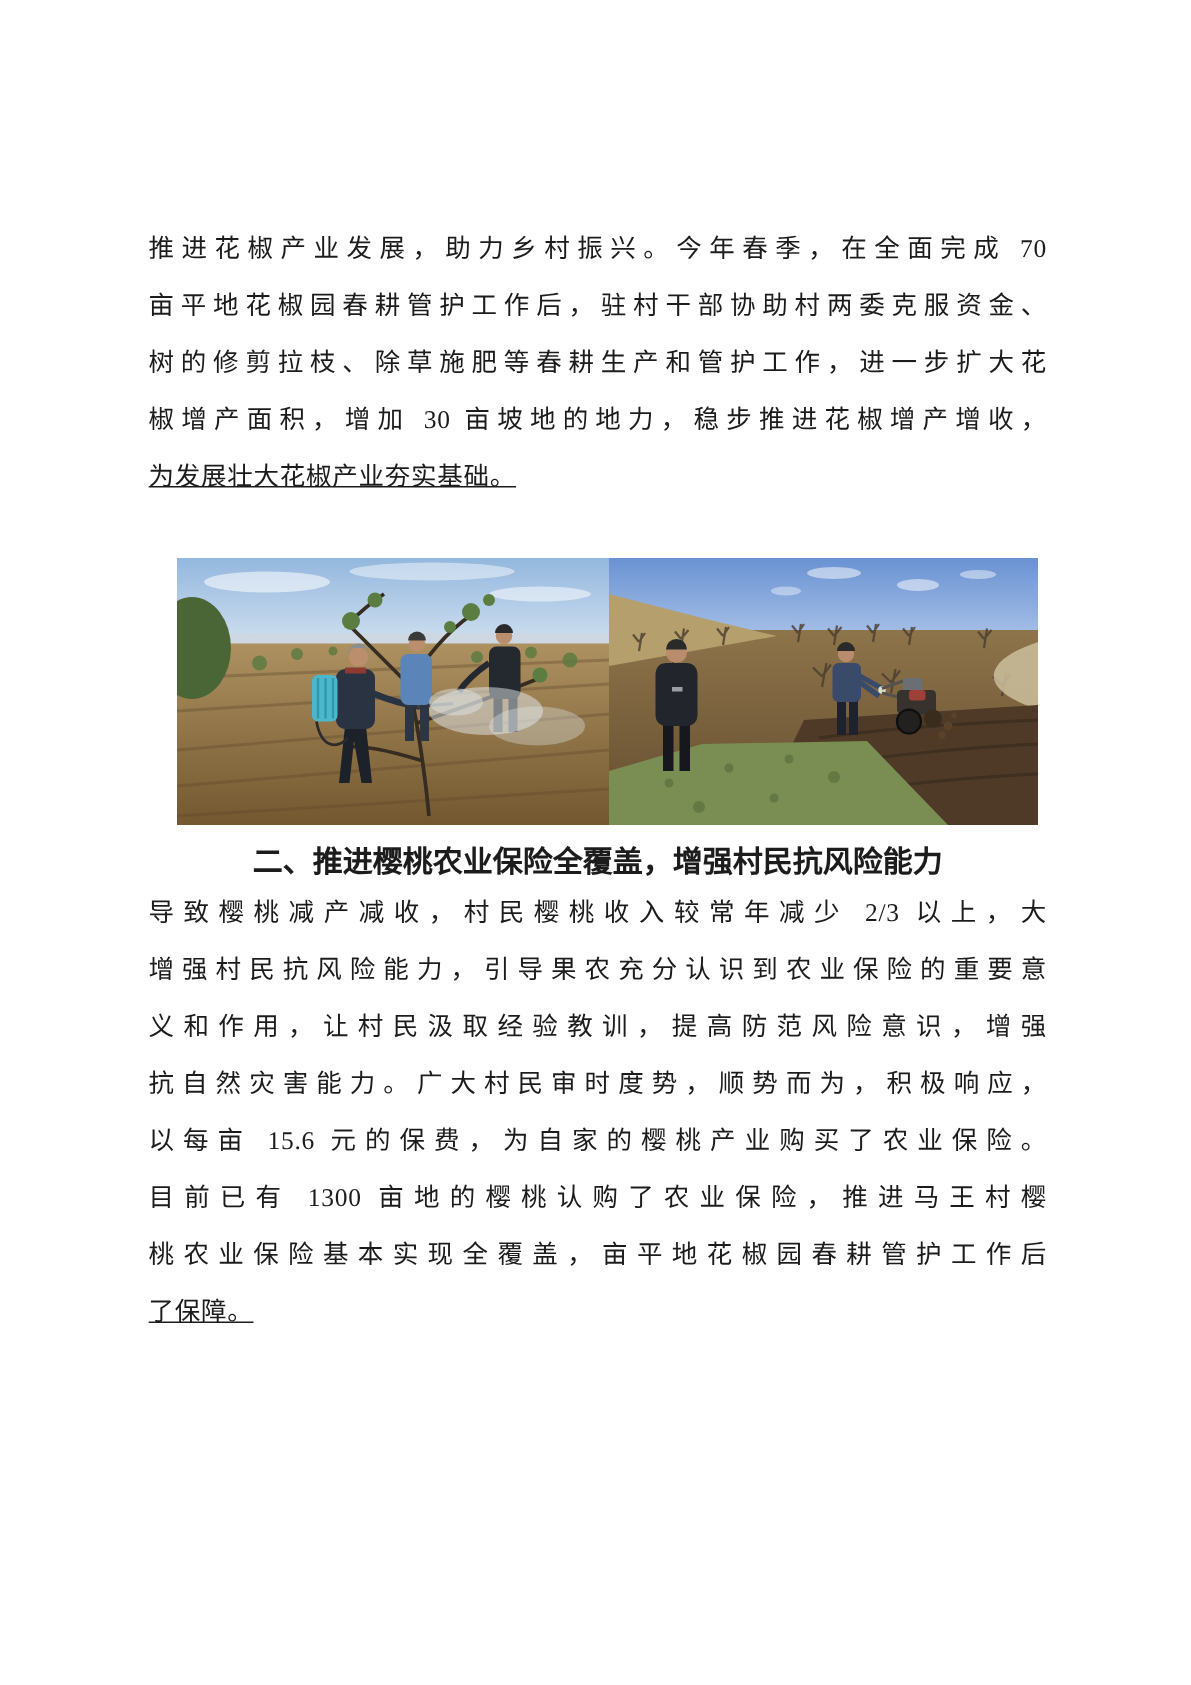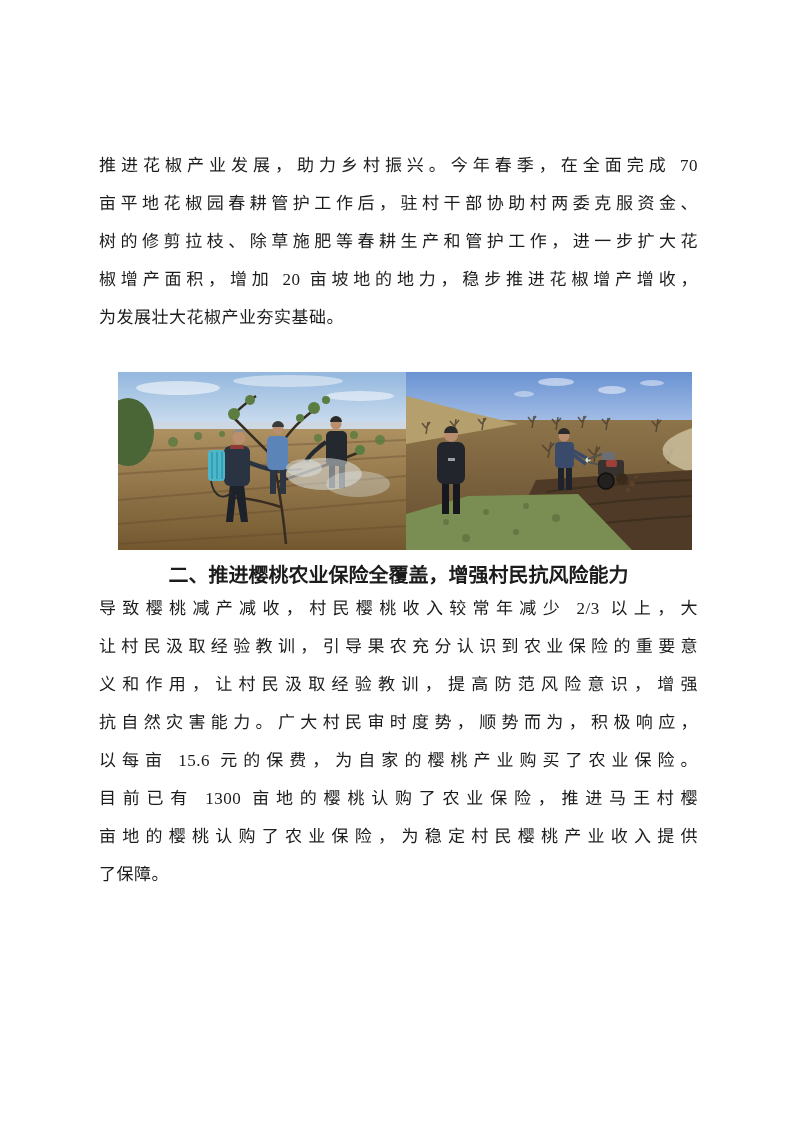--- a/index.html
+++ b/index.html
@@ -19,21 +19,21 @@
   .line {
     height: 38px;
     line-height: 38px;
     font-size: 17px;
     text-align: justify;
     text-align-last: justify;
     text-justify: inter-character;
     overflow: hidden;
     letter-spacing: 0.5px;
   }
-  .line.last { text-align-last: left; }
+  .line.last { text-align-last: left; text-decoration: underline; }
   .line.indent { text-indent: 42px; }
   .section-heading {
     position: absolute;
     left: 99px;
     top: 556px;
     width: 599px;
     height: 38px;
     line-height: 38px;
     font-size: 20px;
     font-weight: bold;
@@ -56,21 +56,21 @@
 </style>
 </head>
 <body>
 
 <div class="page">
 
   <div class="para" id="para-peppercorn">
     <div class="line">推进花椒产业发展，助力乡村振兴。今年春季，在全面完成 70</div>
     <div class="line">亩平地花椒园春耕管护工作后，驻村干部协助村两委克服资金、</div>
     <div class="line">树的修剪拉枝、除草施肥等春耕生产和管护工作，进一步扩大花</div>
-    <div class="line">椒增产面积，增加 20 亩坡地的地力，稳步推进花椒增产增收，</div>
+    <div class="line">椒增产面积，增加 30 亩坡地的地力，稳步推进花椒增产增收，</div>
     <div class="line last">为发展壮大花椒产业夯实基础。</div>
   </div>
 
   <div class="photo-row">
 
     <div class="photo left" role="img" aria-label="村干部背负蓝色喷雾器在花椒园喷洒作业，旁边两名村民站在花椒树旁">
       <svg width="288" height="178" viewBox="0 0 288 178">
         <defs>
           <linearGradient id="skyL" x1="0" y1="0" x2="0" y2="1">
             <stop offset="0" stop-color="#93b7de"></stop>
@@ -244,22 +244,22 @@
           </g>
         </g>
       </svg>
     </div>
   </div>
 
   <div class="section-heading">二、推进樱桃农业保险全覆盖，增强村民抗风险能力</div>
 
   <div class="para" id="para-cherry">
     <div class="line">导致樱桃减产减收，村民樱桃收入较常年减少 2/3 以上，大</div>
-    <div class="line">让村民汲取经验教训，引导果农充分认识到农业保险的重要意</div>
+    <div class="line">增强村民抗风险能力，引导果农充分认识到农业保险的重要意</div>
     <div class="line">义和作用，让村民汲取经验教训，提高防范风险意识，增强</div>
     <div class="line">抗自然灾害能力。广大村民审时度势，顺势而为，积极响应，</div>
     <div class="line">以每亩 15.6 元的保费，为自家的樱桃产业购买了农业保险。</div>
     <div class="line">目前已有 1300 亩地的樱桃认购了农业保险，推进马王村樱</div>
-    <div class="line">亩地的樱桃认购了农业保险，为稳定村民樱桃产业收入提供</div>
+    <div class="line">桃农业保险基本实现全覆盖，亩平地花椒园春耕管护工作后</div>
     <div class="line last">了保障。</div>
   </div>
 
 </div>
 
 </body></html>

